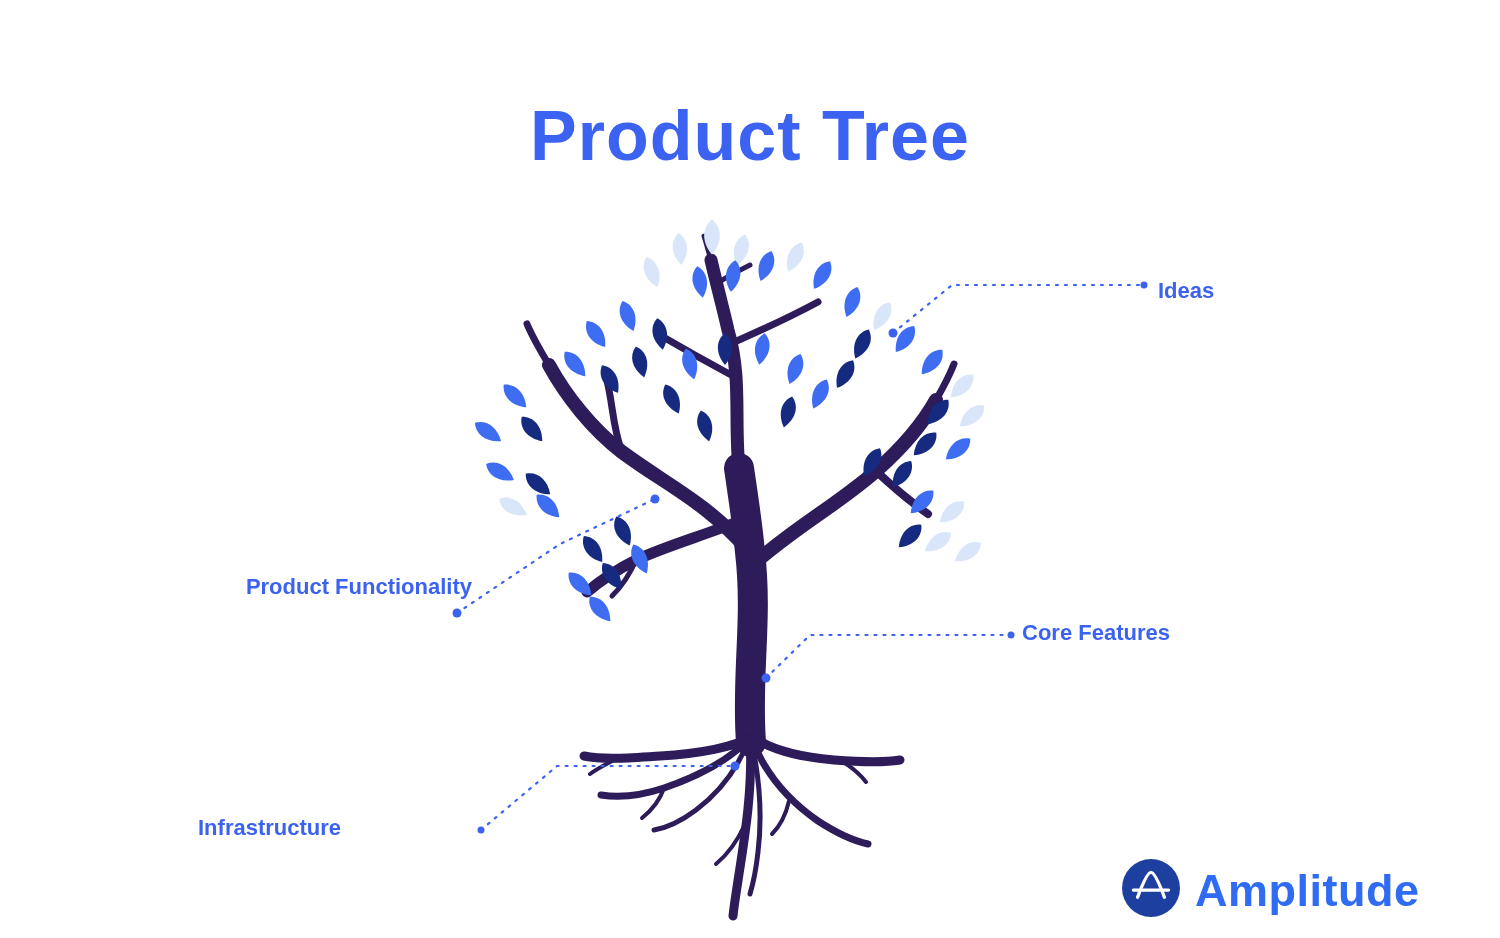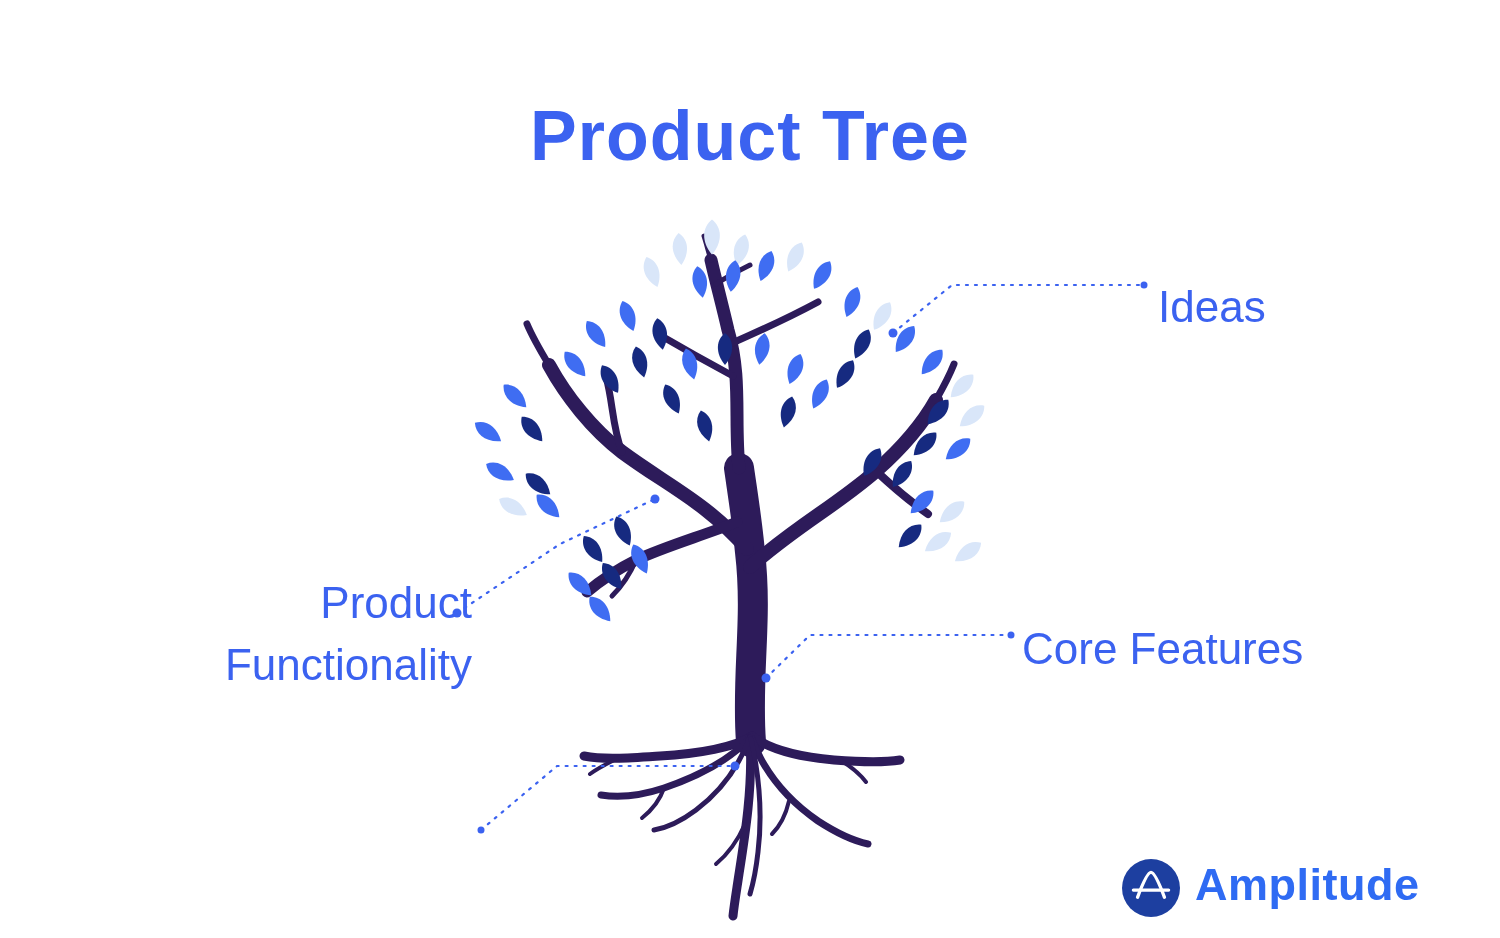--- a/index.html
+++ b/index.html
@@ -31,28 +31,28 @@
   .tree-svg { position: absolute; inset: 0; }
   .ll { fill: var(--leaf-light); }
   .lm { fill: var(--leaf-mid); }
   .ld { fill: var(--leaf-dark); }
   .branch { stroke: var(--trunk); fill: none; stroke-linecap: round; }
   .leader { stroke: var(--leader-line); fill: none; stroke-width: 2.2; stroke-dasharray: 2 7; stroke-linecap: round; }
   .ldot { fill: var(--leader-line); }
   .callout {
     position: absolute;
     color: var(--label);
-    font-size: 44px; font-weight: 400;
+    font-size: 22px; font-weight: 700;
     line-height: 1.4;
     white-space: nowrap;
   }
   .callout.wrap { white-space: normal; text-align: right; }
   .logo {
     position: absolute; left: 1122px; top: 815px;
-    display: flex; align-items: flex-start; gap: 15px;
+    display: flex; align-items: flex-end; gap: 15px;
   }
   .logo-mark { width: 58px; height: 58px; flex: 0 0 auto; }
   .logo-word {
     font-size: 45px; font-weight: 600; letter-spacing: 0.5px;
     color: var(--logo-text);
   }
 </style>
 </head>
 <body>
 
@@ -183,20 +183,21 @@
       <circle class="ldot" cx="735" cy="722" r="4.5"></circle>
     </g>
   </svg>
 
   <div class="callout" style="left:1158px; top:232px;">Ideas</div>
 
   <div class="callout wrap" style="left:178px; top:528px; width:294px;">Product Functionality</div>
 
   <div class="callout" style="left:1022px; top:574px;text-align:right;">Core Features</div>
 
+  <div class="callout" style="left:198px; top:769px;">Infrastructure</div>
 
   <div class="logo">
     <svg class="logo-mark" viewBox="0 0 56 56">
       <circle cx="28" cy="28" r="28" fill="var(--logo-circle)"></circle>
       <path d="M15 37 Q 24 13 28 13 Q 32 13 41 37" fill="none" stroke="#ffffff" stroke-width="3.2" stroke-linecap="round"></path>
       <path d="M11 30 H 45" fill="none" stroke="#ffffff" stroke-width="3.2" stroke-linecap="round"></path>
     </svg>
     <span class="logo-word">Amplitude</span>
   </div>
 

